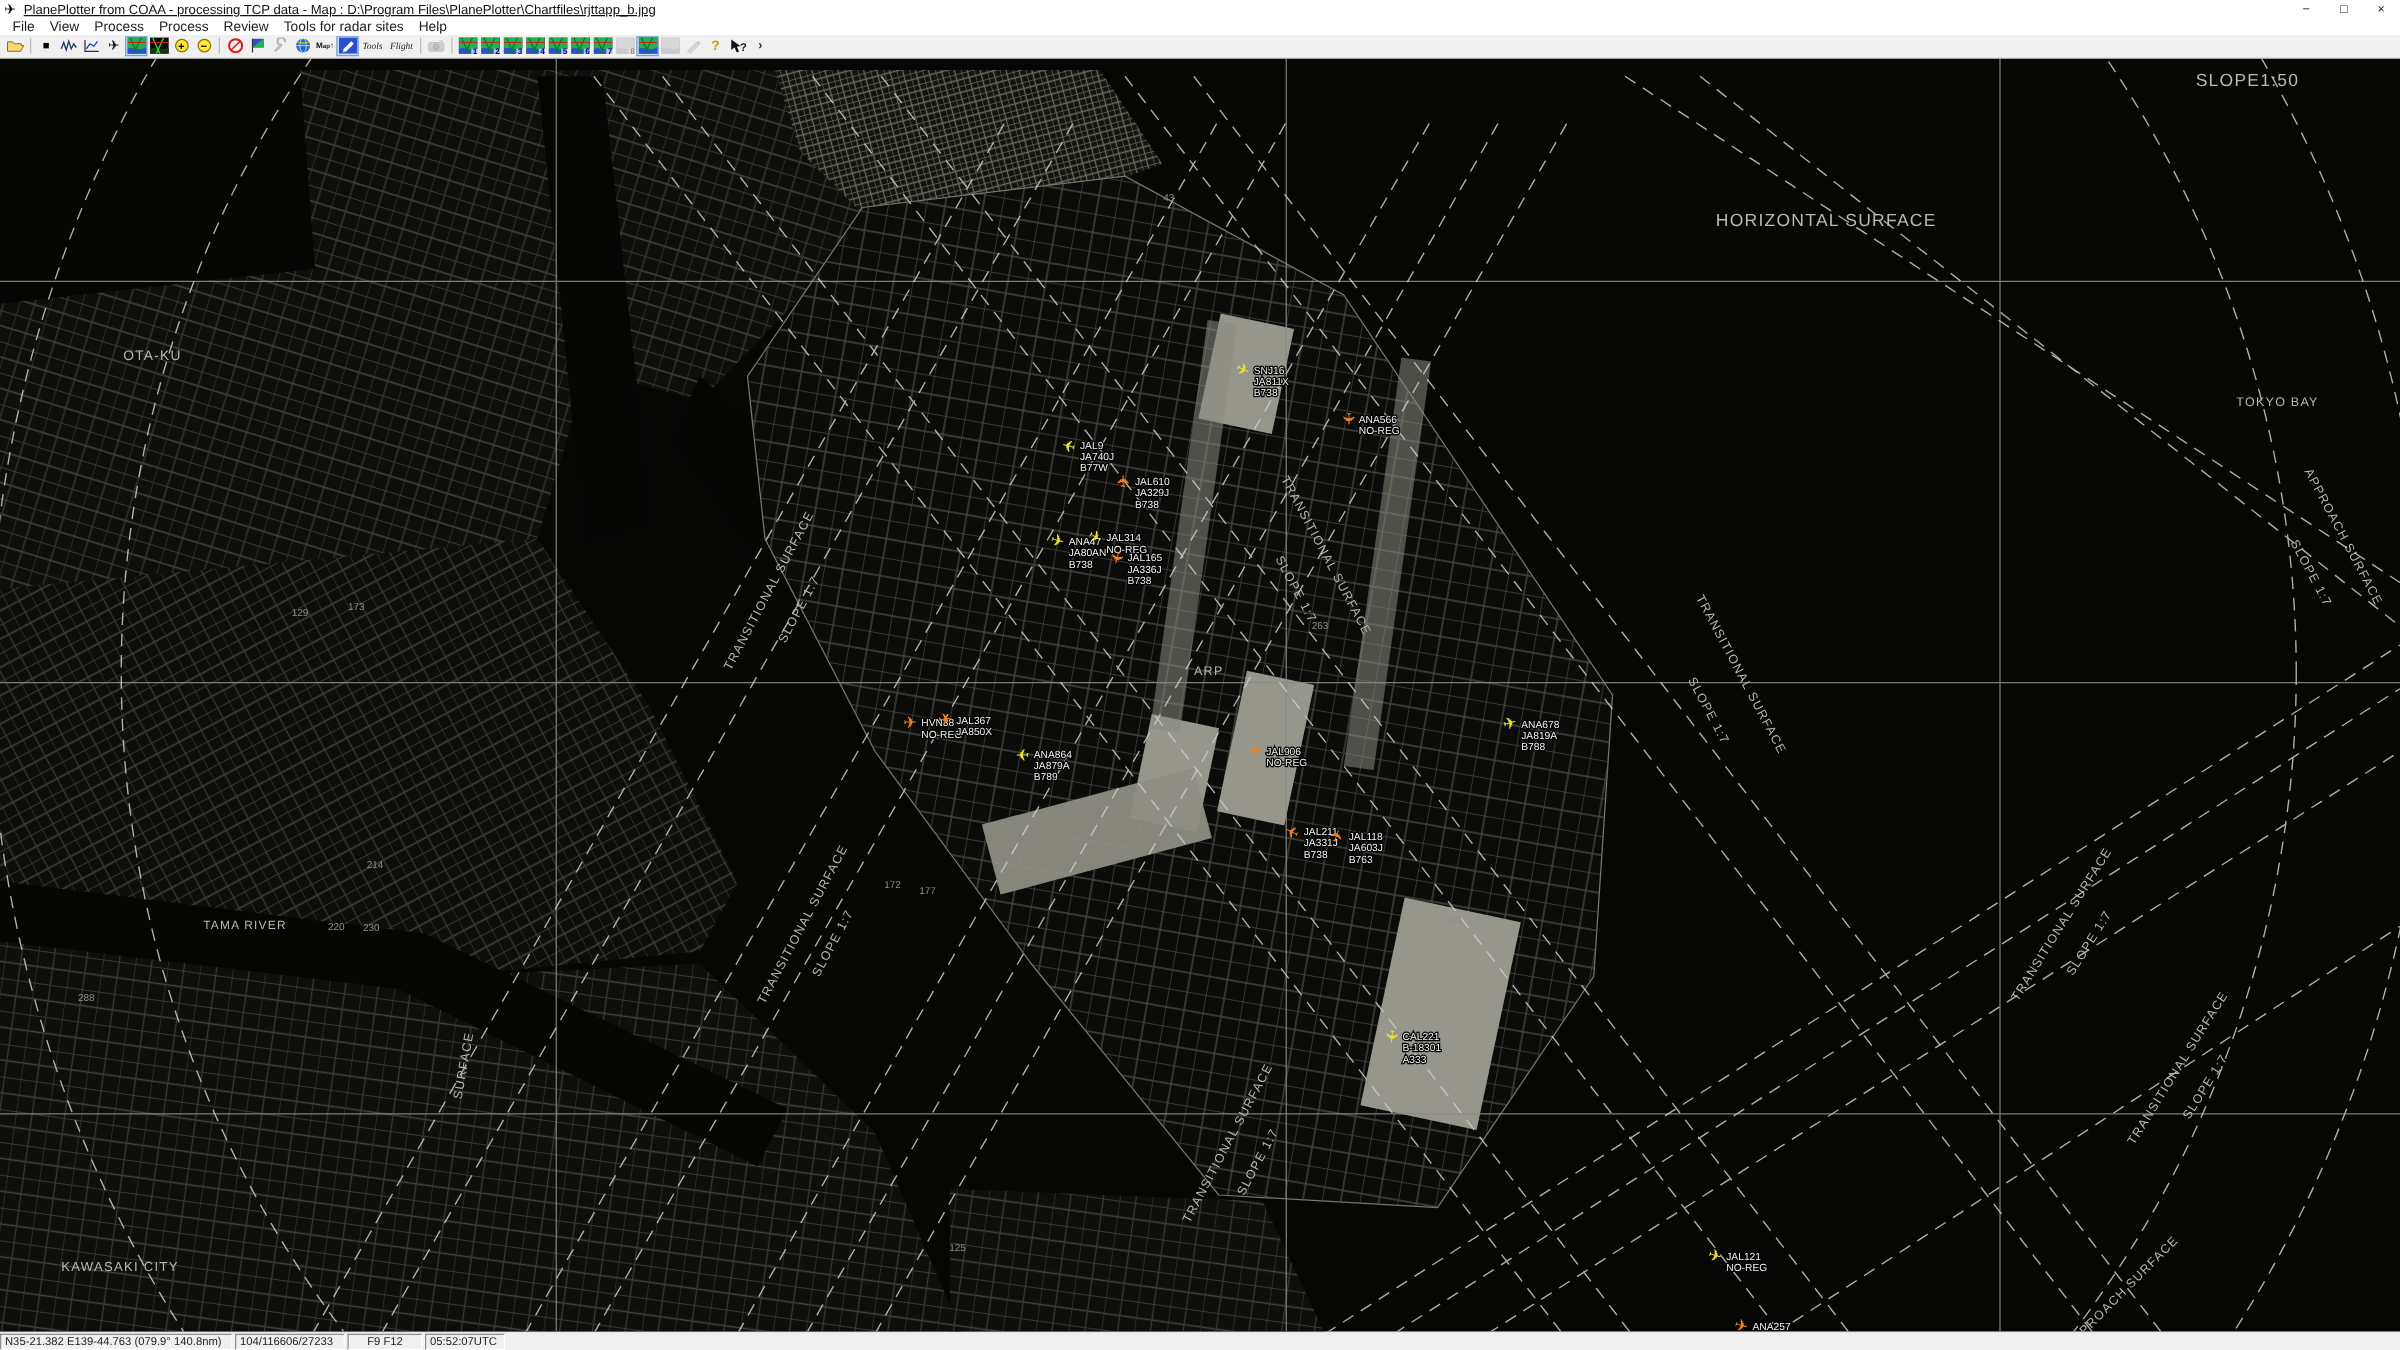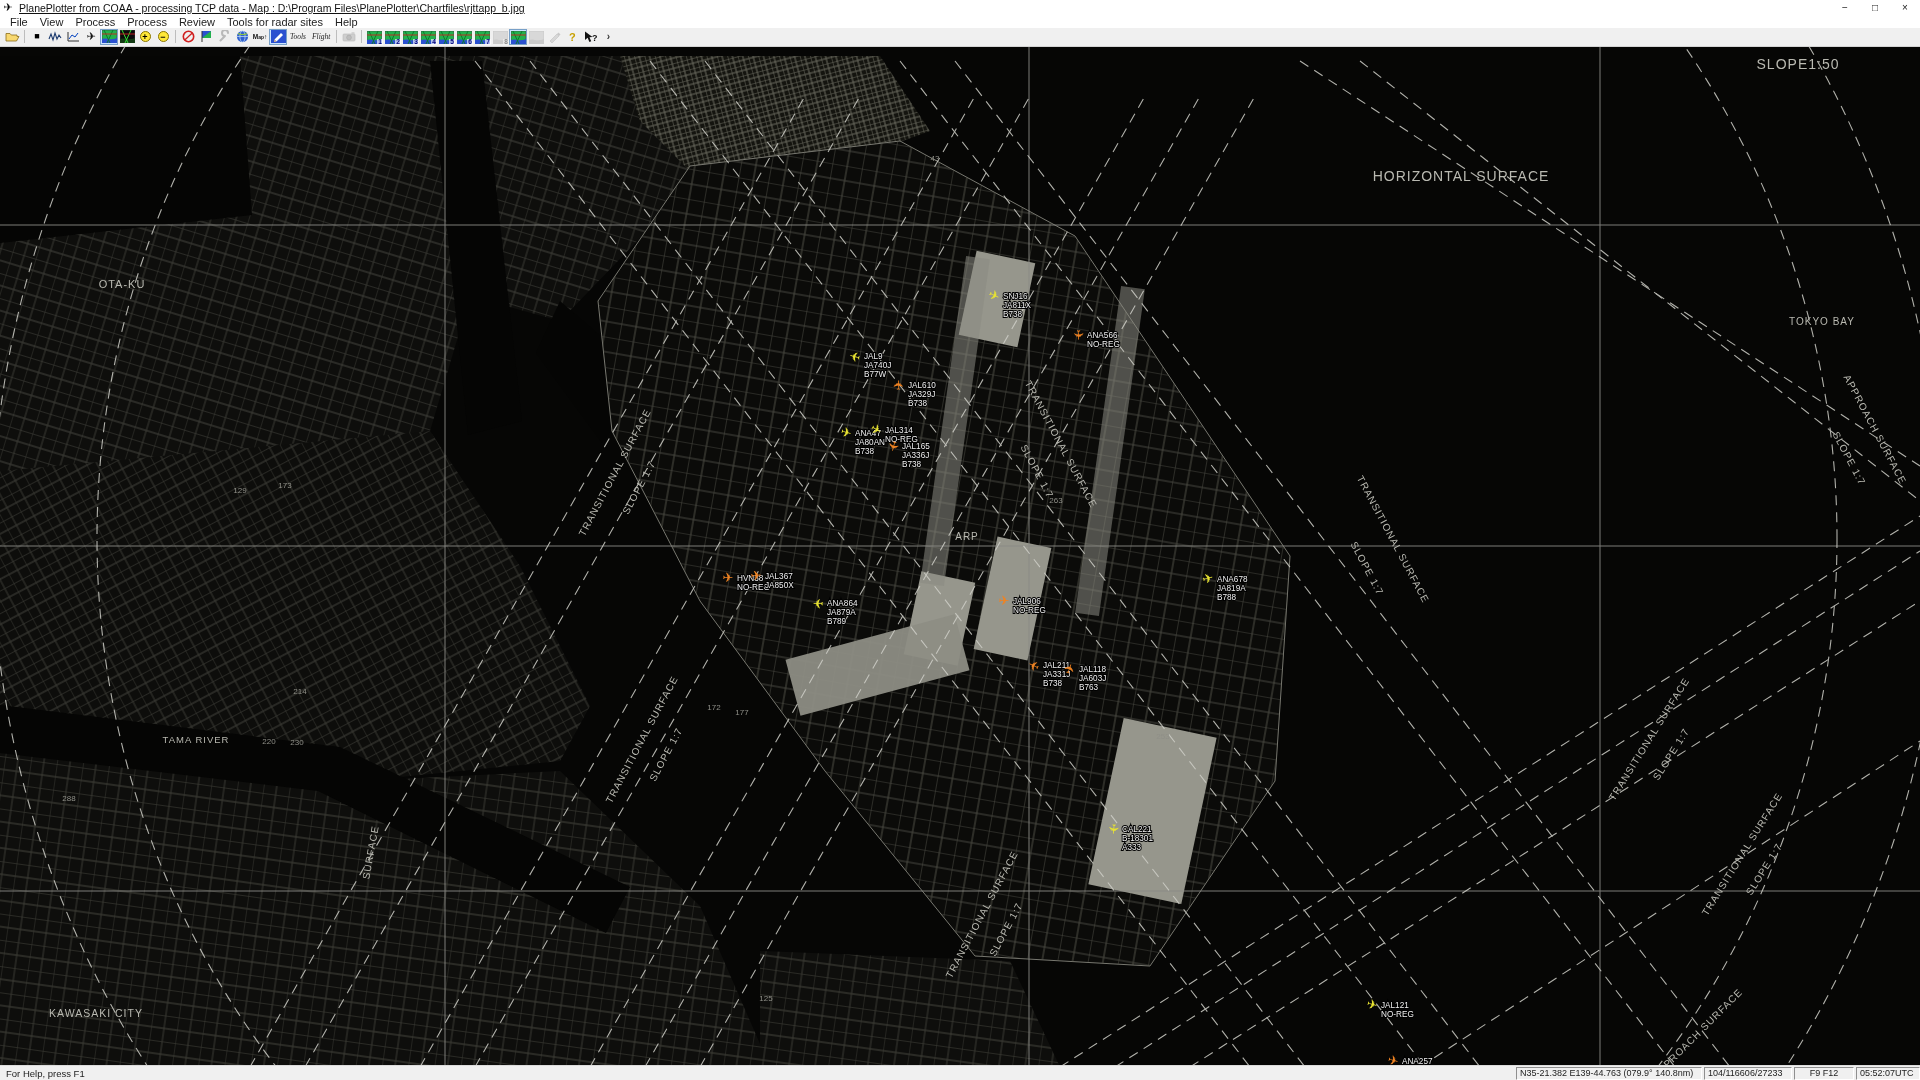--- a/index.html
+++ b/index.html
@@ -476,20 +476,19 @@
           </g>
           <g transform="translate(1393 1014)">
             <text x="0" y="4" font-size="13" fill="#ef8322" text-anchor="middle" transform="rotate(15)" font-family="DejaVu Sans,sans-serif">✈</text>
             <text x="9" y="3" font-size="8.2" fill="#f0f0f0" stroke="#000" stroke-width="2" paint-order="stroke">ANA257</text>
           </g>
         </g>
       </svg>
     </div>
 
   <div class="statusbar">
-    <div class="sb-help">For Help, press F1</div>
     <div class="sb-panel sb-pos">N35-21.382 E139-44.763 (079.9°  140.8nm)</div>
     <div class="sb-panel sb-cnt">104/116606/27233</div>
     <div class="sb-panel sb-keys">F9 F12</div>
     <div class="sb-panel sb-time">05:52:07UTC</div>
   </div>
 
 </div>
 
 </body></html>

